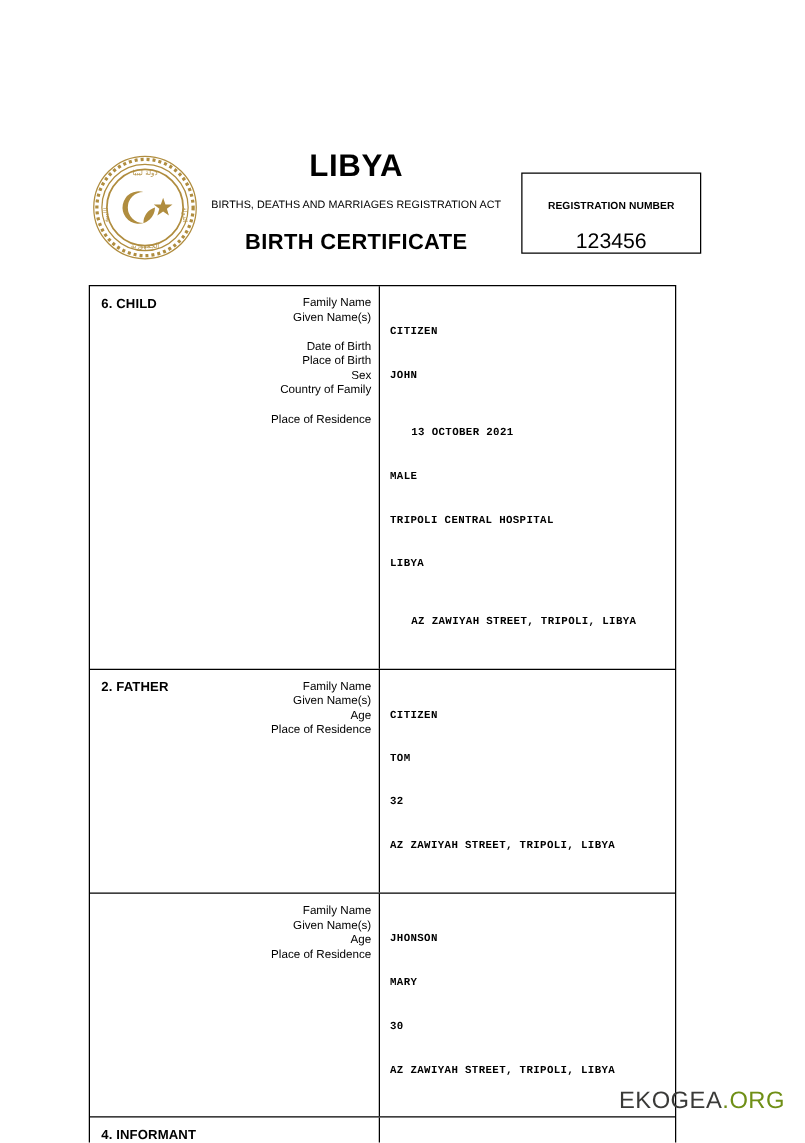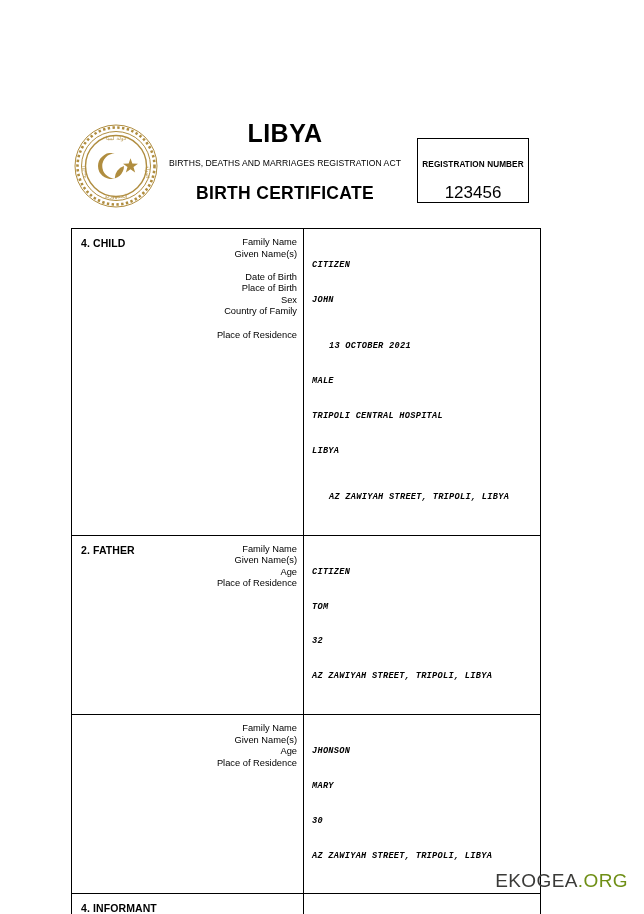--- a/index.html
+++ b/index.html
@@ -58,21 +58,21 @@
     font-size: 17.5px;
     font-weight: bold;
     margin-top: 14px;
     letter-spacing: 0.3px;
   }
 
   .reg-box {
     position: absolute;
     left: 417px;
     top: 138px;
-    width: 112px;
+    width: 144px;
     height: 65px;
     border: 1.4px solid #000;
     box-sizing: border-box;
     text-align: center;
   }
   .reg-box-label {
     font-size: 8.2px;
     font-weight: bold;
     margin-top: 21px;
     letter-spacing: 0.1px;
@@ -132,21 +132,21 @@
   .lbl.gap { margin-top: 11.5px; }
 
   .vals {
     font-family: "Liberation Mono", "DejaVu Sans Mono", monospace;
     font-size: 8.6px;
     font-weight: bold;
     line-height: 11.6px;
     letter-spacing: 0.3px;
     white-space: pre;
   }
-  .val { line-height: 11.6px; font-style: italic; }
+  .val { line-height: 11.6px; }
   .val.gap { margin-top: 11.5px; margin-left: 17px; }
 
   
   .watermark {
     position: absolute;
     right: 16px;
     bottom: 22px;
     font-size: 19px;
     letter-spacing: 0.4px;
     font-family: Liberation Sans, sans-serif;
@@ -184,21 +184,21 @@
 
 <div class="reg-box">
   <div class="reg-box-label">REGISTRATION NUMBER</div>
   <div class="reg-box-value">123456</div>
 </div>
 
 <div class="cert-table">
 
   <div class="row">
     <div class="col-left">
-      <div class="section-title">4. CHILD</div>
+      <div class="section-title">6. CHILD</div>
       <div class="labels">
         <div class="lbl">Family Name</div>
         <div class="lbl">Given Name(s)</div>
         <div class="lbl gap">Date of Birth</div>
         <div class="lbl">Place of Birth</div>
         <div class="lbl">Sex</div>
         <div class="lbl">Country of Family</div>
         <div class="lbl gap">Place of Residence</div>
       </div>
     </div>

